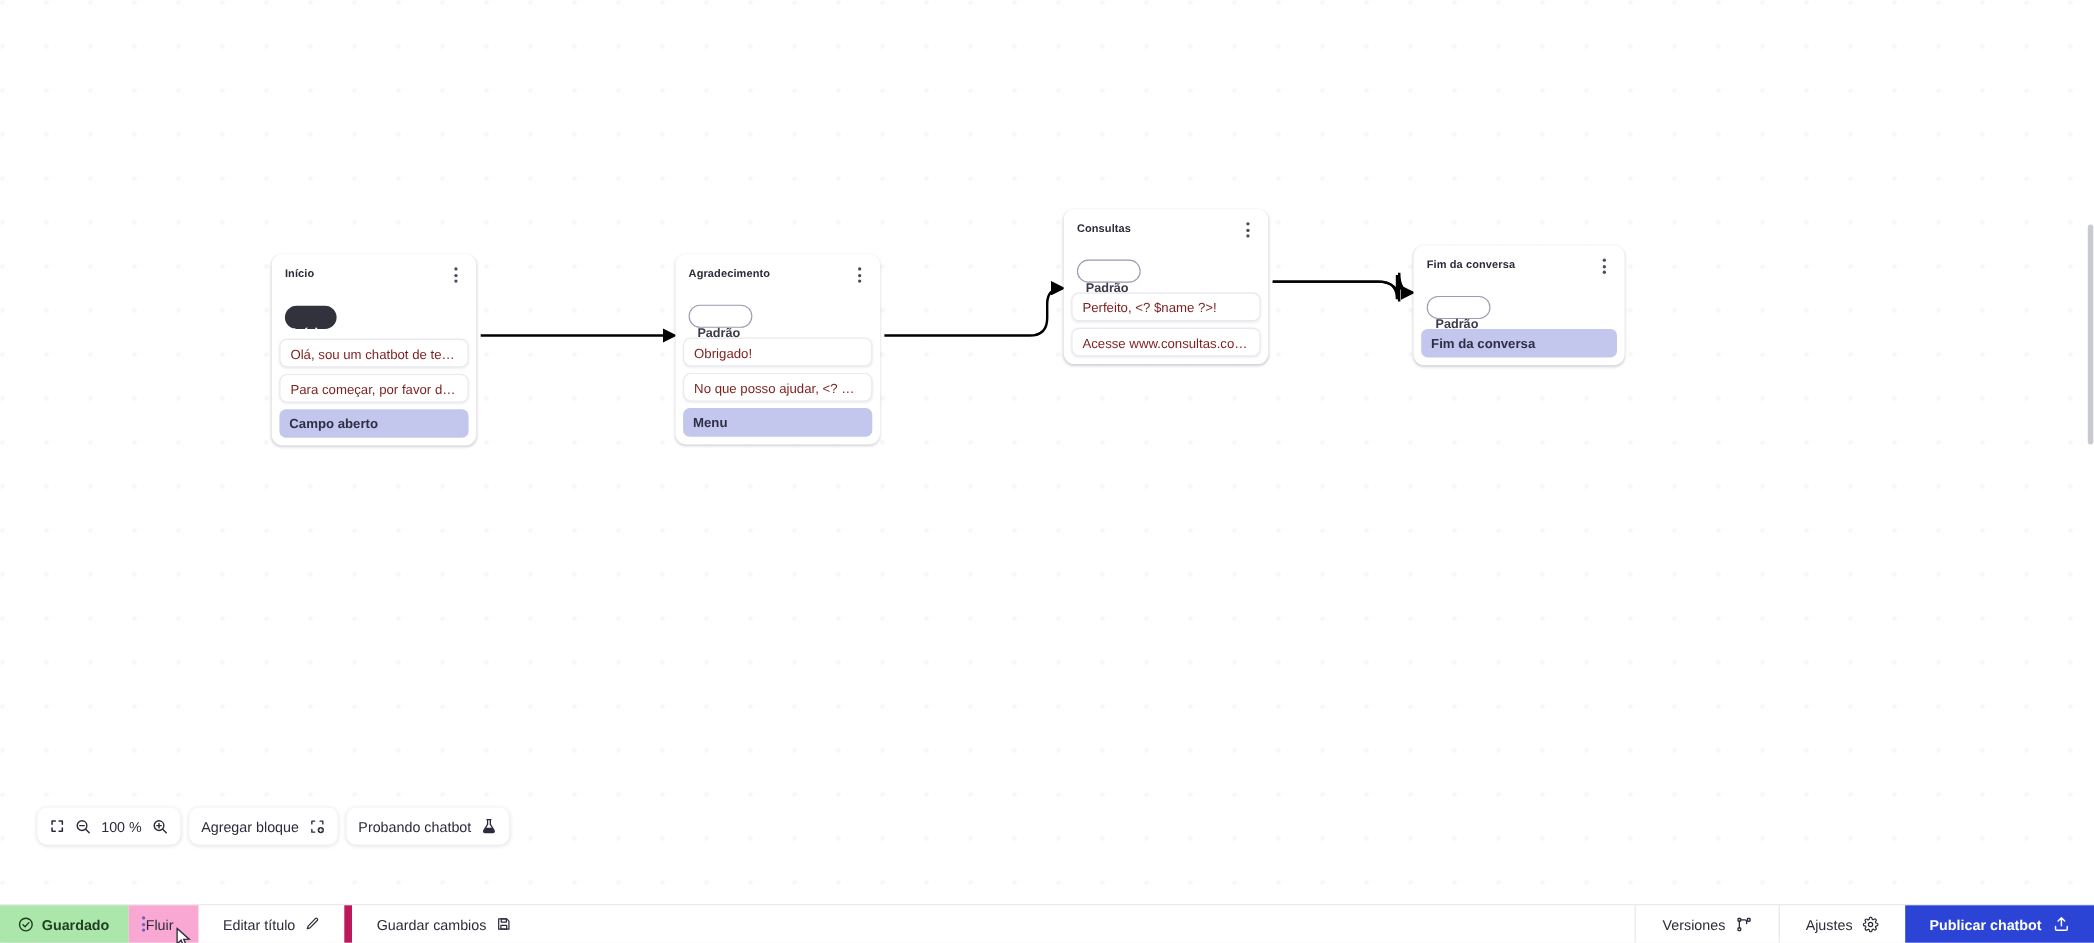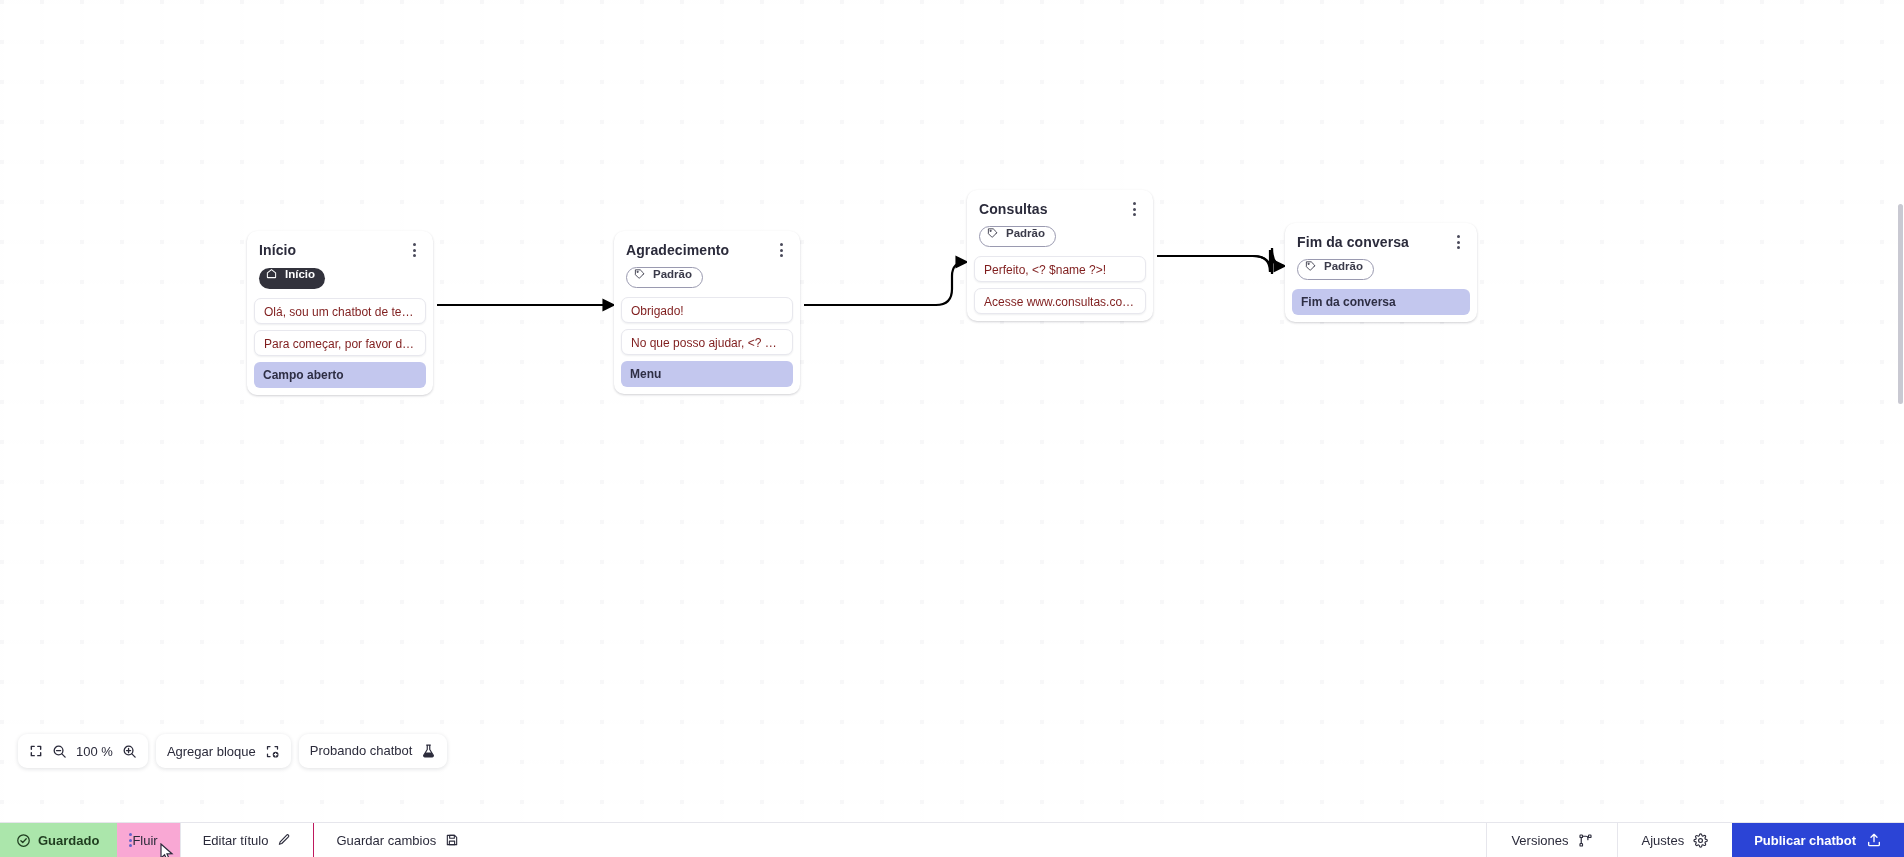--- a/index.html
+++ b/index.html
@@ -41,44 +41,45 @@
     border-radius: 10px;
     box-shadow: 0 1px 3px rgba(16,24,40,.10), 0 1px 2px rgba(16,24,40,.10);
     z-index: 5;
     padding: 0 0 7px 0;
   }
   .node-head {
     padding: 11px 12px 0 12px;
     position: relative;
   }
   .node-title {
-    font-size: 14px;
+    font-size: 10px;
     font-weight: bold;
     color: #2b2b3b;
     letter-spacing: .1px;
     line-height: 16px;
   }
   .kebab {
     position: absolute;
     right: 11px; top: 9px;
     width: 16px; height: 20px;
     display: flex; flex-direction: column;
     align-items: center; justify-content: center;
     gap: 2.5px;
     cursor: pointer;
   }
   .kebab i { display:block; width:3px; height:3px; border-radius:50%; background:#4a4a5a; }
 
   .badge-row { padding: 7px 12px 9px 12px; }
   .badge {
-    display: inline-flex; align-items: flex-start; gap: 8px;
+    display: inline-flex; align-items: center; gap: 19px;
     height: 21px; padding: 0 10px 0 7px;
     border-radius: 11px;
     font-size: 11.5px; font-weight: bold;
     white-space: nowrap;
+    flex-direction: column;
   }
   .badge.dark { background: #32323c; color:#ffffff; }
   .badge.outline { background:#ffffff; color:#3b3b4a; border:1px solid #9a9ab0; }
   .badge svg { display:block; }
 
   .node-body { padding: 0 7px; display:flex; flex-direction:column; gap:6px; }
 
   .msg {
     background: #ffffff;
     border: 1px solid #e8e8ee;
@@ -103,35 +104,35 @@
     height: 26px;
     line-height: 14px;
     white-space: nowrap;
     overflow: hidden;
     text-overflow: ellipsis;
   }
 
   
   #toolbar {
     position: absolute;
-    left: 18px; bottom: 54px;
+    left: 34px; bottom: 54px;
     display: flex; align-items: center; gap: 8px;
     z-index: 20;
   }
   .tb-group {
     background: #ffffff;
     border-radius: 9px;
     box-shadow: 0 1px 4px rgba(16,24,40,.13);
     height: 34px;
     display: flex; align-items: center;
     padding: 0 11px;
     gap: 9px;
   }
   .tb-btn {
-    display: flex; align-items: flex-start; gap: 9px;
+    display: flex; align-items: center; gap: 9px;
     font-size: 13px; color: #2b2b3b;
     cursor: pointer;
     white-space: nowrap;
   }
   .tb-zoom { font-size: 13px; color:#2b2b3b; white-space:nowrap; }
   .ico { display:flex; align-items:center; justify-content:center; cursor:pointer; }
 
   
   #hscroll {
     position:absolute; left:0; bottom: 0; width: 1904px; height: 6px;
@@ -172,21 +173,21 @@
     color:#2b2b3b;
     position: relative;
   }
   .sb-kebab { display:flex; flex-direction:column; gap:2.5px; align-items:center; cursor:pointer; }
   .sb-kebab i { width:3px;height:3px;border-radius:50%;background:#6161c9; }
   .sb-item {
     display:flex; align-items:center; gap:9px;
     padding: 0 22px;
     color:#2b2b3b;
     cursor:pointer;
-    border-right: 1px solid #be185d;
+    border-right: 7px solid #be185d;
   }
   .sb-item.noborder { border-right: none; }
   #sb-right { margin-left: auto; display:flex; align-items:stretch; }
   .sb-right-item {
     display:flex; align-items:center; gap:9px;
     padding: 0 24px;
     color:#2b2b3b; cursor:pointer;
     border-left: 1px solid #e6e6ec;
   }
   .sb-publish {

